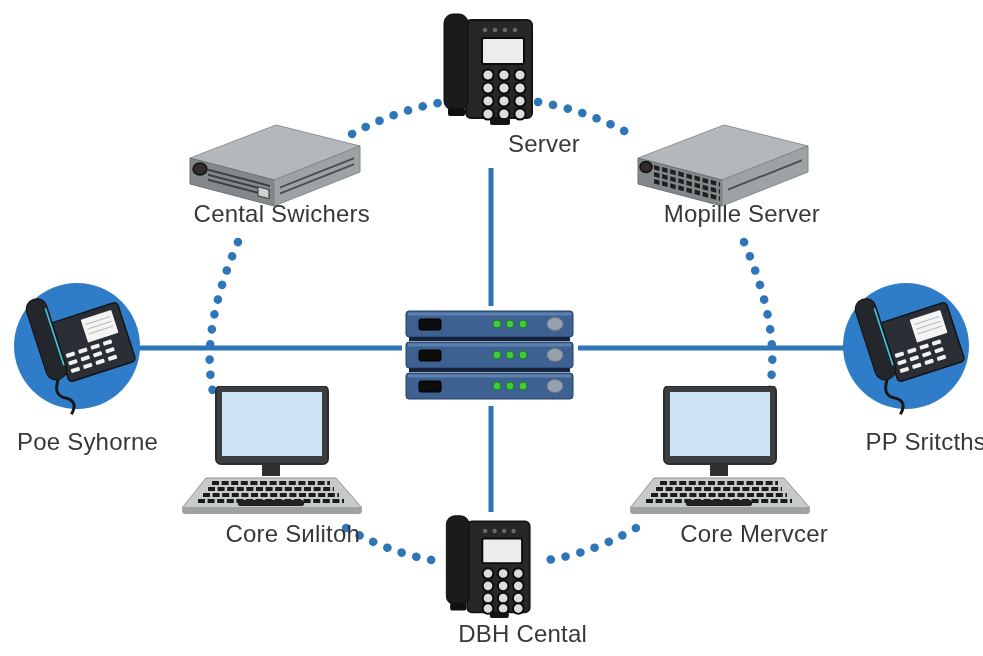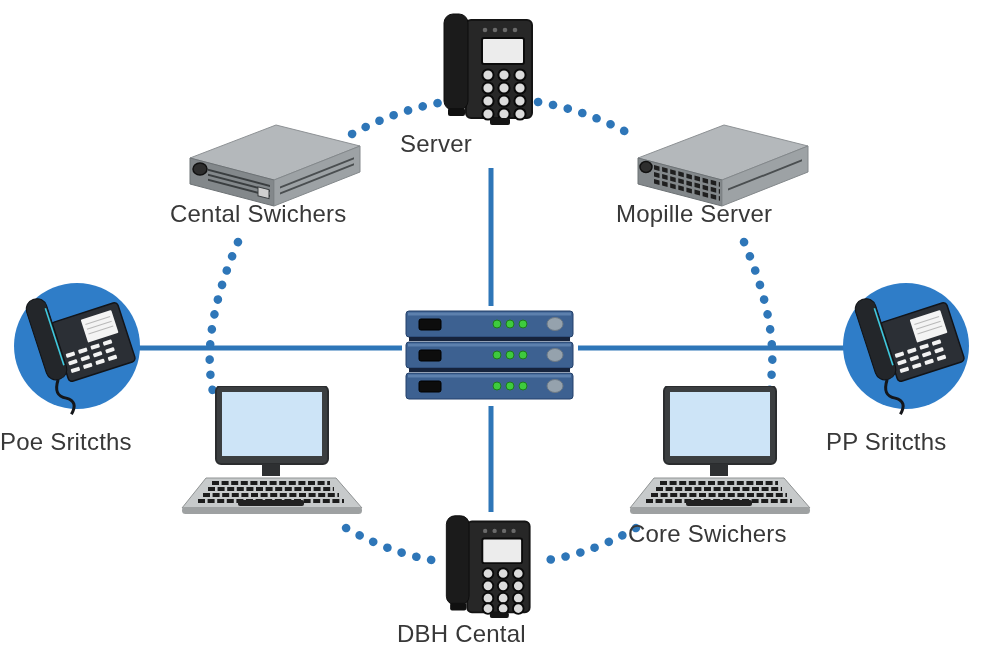--- a/index.html
+++ b/index.html
@@ -4,21 +4,21 @@
 <style>
   html,body{margin:0;padding:0;background:#fff;}
   #stage{
     position:relative;width:983px;height:656px;background:#ffffff;
     font-family:"Liberation Sans", sans-serif;overflow:hidden;
   }
   .card{position:absolute;}
   .card.occlude{background:#ffffff;}
   .node-label{
     position:absolute;color:#383838;font-size:24px;font-weight:500;
-    text-align:left;letter-spacing:.2px;white-space:nowrap;
+    text-align:right;letter-spacing:.2px;white-space:nowrap;
   }
   svg{display:block;}
   #conn-layer{position:absolute;left:0;top:0;z-index:1;}
   .card{z-index:2;}
   .node-label{z-index:3;}
 </style>
 </head>
 <body>
 
 <div id="stage">
@@ -129,21 +129,21 @@
           <rect x="100" y="70" width="9" height="4" rx="1"></rect>
             <rect x="100" y="78" width="9" height="4" rx="1"></rect>
             <rect x="100" y="86" width="9" height="4" rx="1"></rect>
         </g>
         <rect x="37" y="8" width="21" height="84" rx="10" fill="#23262a" stroke="#101215"></rect>
         <line x1="56" y1="20" x2="56" y2="80" stroke="#3fc9de" stroke-width="1.6"></line>
         <path d="M 46,92 q -10,14 2,20 q 11,7 0,17" stroke="#14161a" stroke-width="3" fill="none"></path>
       </g>
     </svg>
   </div>
-  <div class="node-label" style="left:0px;top:428px;width:158px;">Poe Sritcths</div>
+  <div class="node-label" style="left:0px;top:428px;width:158px;">Poe Syhorne</div>
 
   <div class="card" style="left:831px;top:276px;width:150px;height:150px;">
     <svg width="150" height="150" viewBox="0 0 150 150">
       <circle cx="75" cy="70" r="63" fill="#2f7dc8"></circle>
       <g transform="rotate(-18 88 66)">
         <rect x="56" y="36" width="70" height="62" rx="4" fill="#2b2f35" stroke="#121418" stroke-width="1.5"></rect>
         <rect x="86" y="42" width="32" height="24" rx="1" fill="#f4f4f4"></rect>
         <line x1="89" y1="48" x2="115" y2="48" stroke="#b9b9b9"></line>
         <line x1="89" y1="53" x2="115" y2="53" stroke="#b9b9b9"></line>
         <line x1="89" y1="58" x2="115" y2="58" stroke="#b9b9b9"></line>
@@ -212,38 +212,39 @@
       <rect x="6" y="121" width="180" height="7" rx="3.5" fill="#9ea1a2"></rect>
       <g stroke="#1c1c1c" stroke-width="4" stroke-dasharray="7 2.6">
         <line x1="36" y1="97" x2="154" y2="97"></line>
         <line x1="32" y1="103" x2="158" y2="103"></line>
         <line x1="27" y1="109" x2="163" y2="109"></line>
         <line x1="22" y1="115" x2="168" y2="115"></line>
       </g>
       <rect x="62" y="114" width="66" height="6" rx="2" fill="#222"></rect>
     </svg>
   </div>
+  <div class="node-label" style="left:160px;top:520px;width:200px;">Core Sиlitoh</div>
 
   <div class="card" style="left:624px;top:386px;width:190px;height:132px;">
     <svg width="190" height="132" viewBox="0 0 190 132">
       <rect x="40" y="0" width="112" height="78" rx="5" fill="#3b3e40" stroke="#2a2c2e" stroke-width="2"></rect>
       <rect x="46" y="6" width="100" height="64" fill="#cde4f7"></rect>
       <rect x="86" y="78" width="18" height="12" fill="#2e3032"></rect>
       <polygon points="30,92 160,92 186,122 6,122" fill="#c7cacb" stroke="#909394"></polygon>
       <rect x="6" y="121" width="180" height="7" rx="3.5" fill="#9ea1a2"></rect>
       <g stroke="#1c1c1c" stroke-width="4" stroke-dasharray="7 2.6">
         <line x1="36" y1="97" x2="154" y2="97"></line>
         <line x1="32" y1="103" x2="158" y2="103"></line>
         <line x1="27" y1="109" x2="163" y2="109"></line>
         <line x1="22" y1="115" x2="168" y2="115"></line>
       </g>
       <rect x="62" y="114" width="66" height="6" rx="2" fill="#222"></rect>
     </svg>
   </div>
-  <div class="node-label" style="left:628px;top:520px;width:200px;">Core Swichers</div>
+  <div class="node-label" style="left:628px;top:520px;width:200px;">Core Mervcer</div>
 
   <div class="card occlude" style="left:438px;top:512px;width:104px;height:110px;">
     <svg width="100" height="106" viewBox="0 0 100 112">
       <rect x="28" y="10" width="66" height="96" rx="5" fill="#272727" stroke="#141414" stroke-width="2"></rect>
       <rect x="6" y="4" width="24" height="94" rx="9" fill="#1b1b1b" stroke="#0d0d0d"></rect>
       <rect x="10" y="96" width="17" height="8" rx="2" fill="#101010"></rect>
       <circle cx="47" cy="20" r="2.3" fill="#6a6a6a"></circle>
         <circle cx="57" cy="20" r="2.3" fill="#6a6a6a"></circle>
       <circle cx="67" cy="20" r="2.3" fill="#6a6a6a"></circle>
         <circle cx="77" cy="20" r="2.3" fill="#6a6a6a"></circle>

